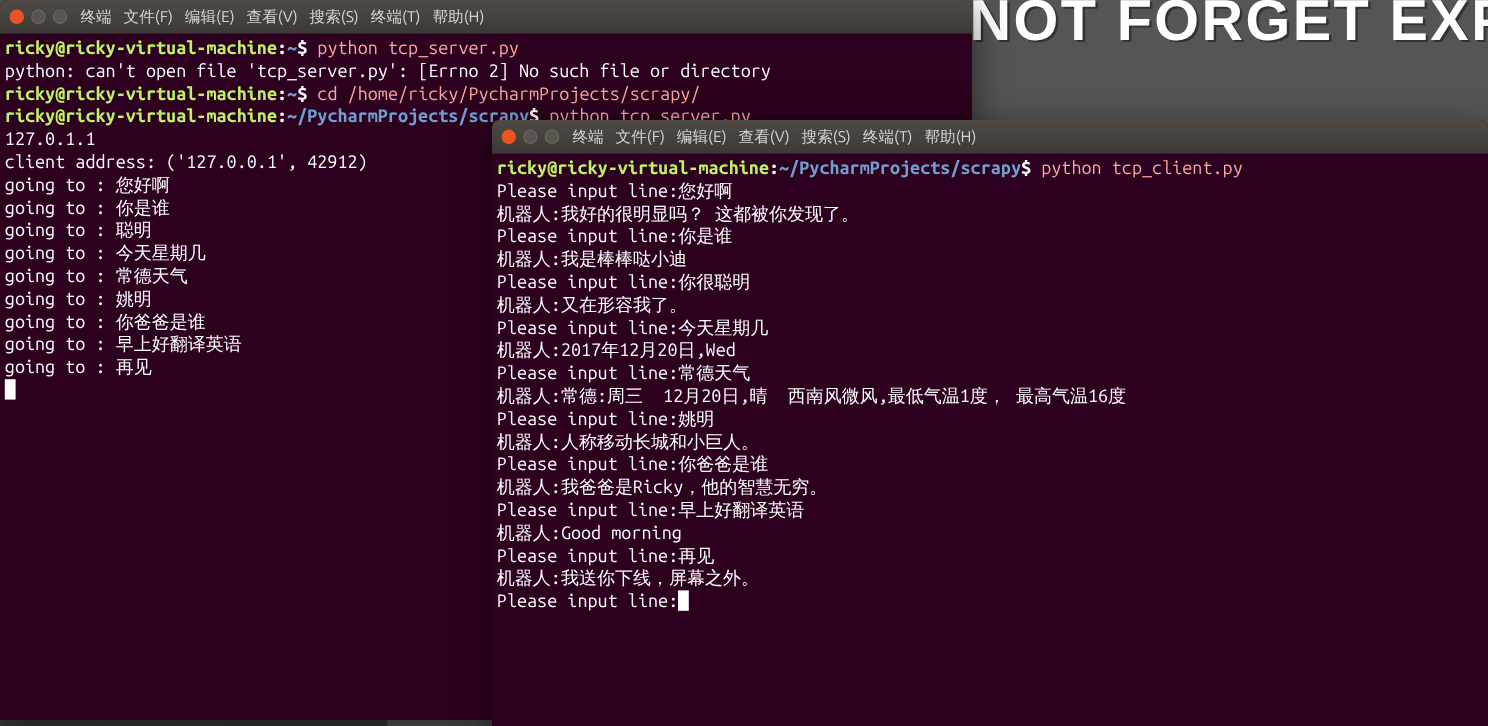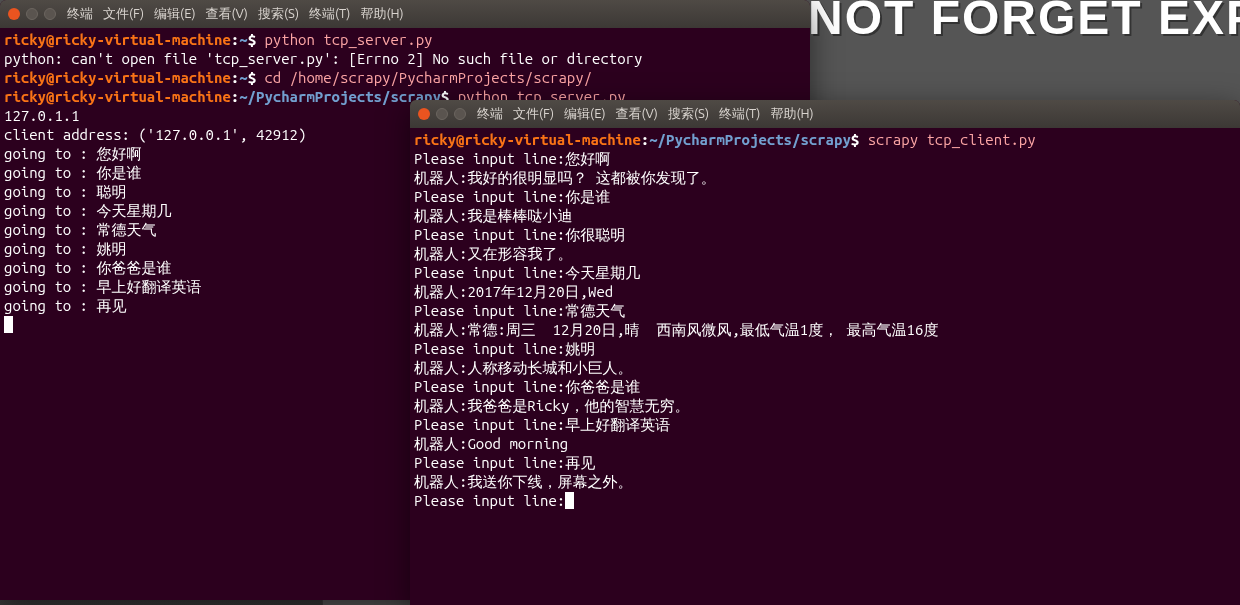--- a/index.html
+++ b/index.html
@@ -54,21 +54,21 @@
 .menu span { padding:0 3px; cursor:pointer;text-align:right; }
 .term-body {
   flex:1;
   padding:2px 4px;
   font-size:15px;
   line-height:19px;
   color:#fff;
   white-space:pre;
   overflow:hidden;
 }
-.prompt-user { color:#f97316; font-weight:bold;}
+.prompt-user { color:#bef264; font-weight:bold;}
 .prompt-path { color:#729fcf; font-weight:bold;}
 .prompt-dollar { color:#fff; font-weight:bold;}
 .cmd { color:#fca5a5;}
 .cursor {
   display:inline-block;
   width:9px; height:17px;
   background:#fff;
   vertical-align:text-bottom;
 }
 #term1 { left:0; top:0; width:810px; height:600px;}
@@ -95,21 +95,21 @@
       <span>文件(F)</span>
       <span>编辑(E)</span>
       <span>查看(V)</span>
       <span>搜索(S)</span>
       <span>终端(T)</span>
       <span>帮助(H)</span>
     </div>
   </div>
   <div class="term-body" id="term1-body"><span class="prompt-user">ricky@ricky-virtual-machine</span><span class="prompt-dollar">:</span><span class="prompt-path">~</span><span class="prompt-dollar">$</span> <span class="cmd">python tcp_server.py</span>
 python: can't open file 'tcp_server.py': [Errno 2] No such file or directory
-<span class="prompt-user">ricky@ricky-virtual-machine</span><span class="prompt-dollar">:</span><span class="prompt-path">~</span><span class="prompt-dollar">$</span> <span class="cmd">cd /home/scrapy/PycharmProjects/scrapy/</span>
+<span class="prompt-user">ricky@ricky-virtual-machine</span><span class="prompt-dollar">:</span><span class="prompt-path">~</span><span class="prompt-dollar">$</span> <span class="cmd">cd /home/ricky/PycharmProjects/scrapy/</span>
 <span class="prompt-user">ricky@ricky-virtual-machine</span><span class="prompt-dollar">:</span><span class="prompt-path">~/PycharmProjects/scrapy</span><span class="prompt-dollar">$</span> <span class="cmd">python tcp_server.py</span>
 127.0.1.1
 client address: ('127.0.0.1', 42912)
 going to : 您好啊
 going to : 你是谁
 going to : 聪明
 going to : 今天星期几
 going to : 常德天气
 going to : 姚明
 going to : 你爸爸是谁
@@ -128,21 +128,21 @@
     <div class="menu">
       <span>终端</span>
       <span>文件(F)</span>
       <span>编辑(E)</span>
       <span>查看(V)</span>
       <span>搜索(S)</span>
       <span>终端(T)</span>
       <span>帮助(H)</span>
     </div>
   </div>
-  <div class="term-body" id="term2-body"><span class="prompt-user">ricky@ricky-virtual-machine</span><span class="prompt-dollar">:</span><span class="prompt-path">~/PycharmProjects/scrapy</span><span class="prompt-dollar">$</span> <span class="cmd">scrapy tcp_client.py</span>
+  <div class="term-body" id="term2-body"><span class="prompt-user">ricky@ricky-virtual-machine</span><span class="prompt-dollar">:</span><span class="prompt-path">~/PycharmProjects/scrapy</span><span class="prompt-dollar">$</span> <span class="cmd">python tcp_client.py</span>
 Please input line:您好啊
 机器人:我好的很明显吗？ 这都被你发现了。
 Please input line:你是谁
 机器人:我是棒棒哒小迪
 Please input line:你很聪明
 机器人:又在形容我了。
 Please input line:今天星期几
 机器人:2017年12月20日,Wed
 Please input line:常德天气
 机器人:常德:周三  12月20日,晴  西南风微风,最低气温1度， 最高气温16度

